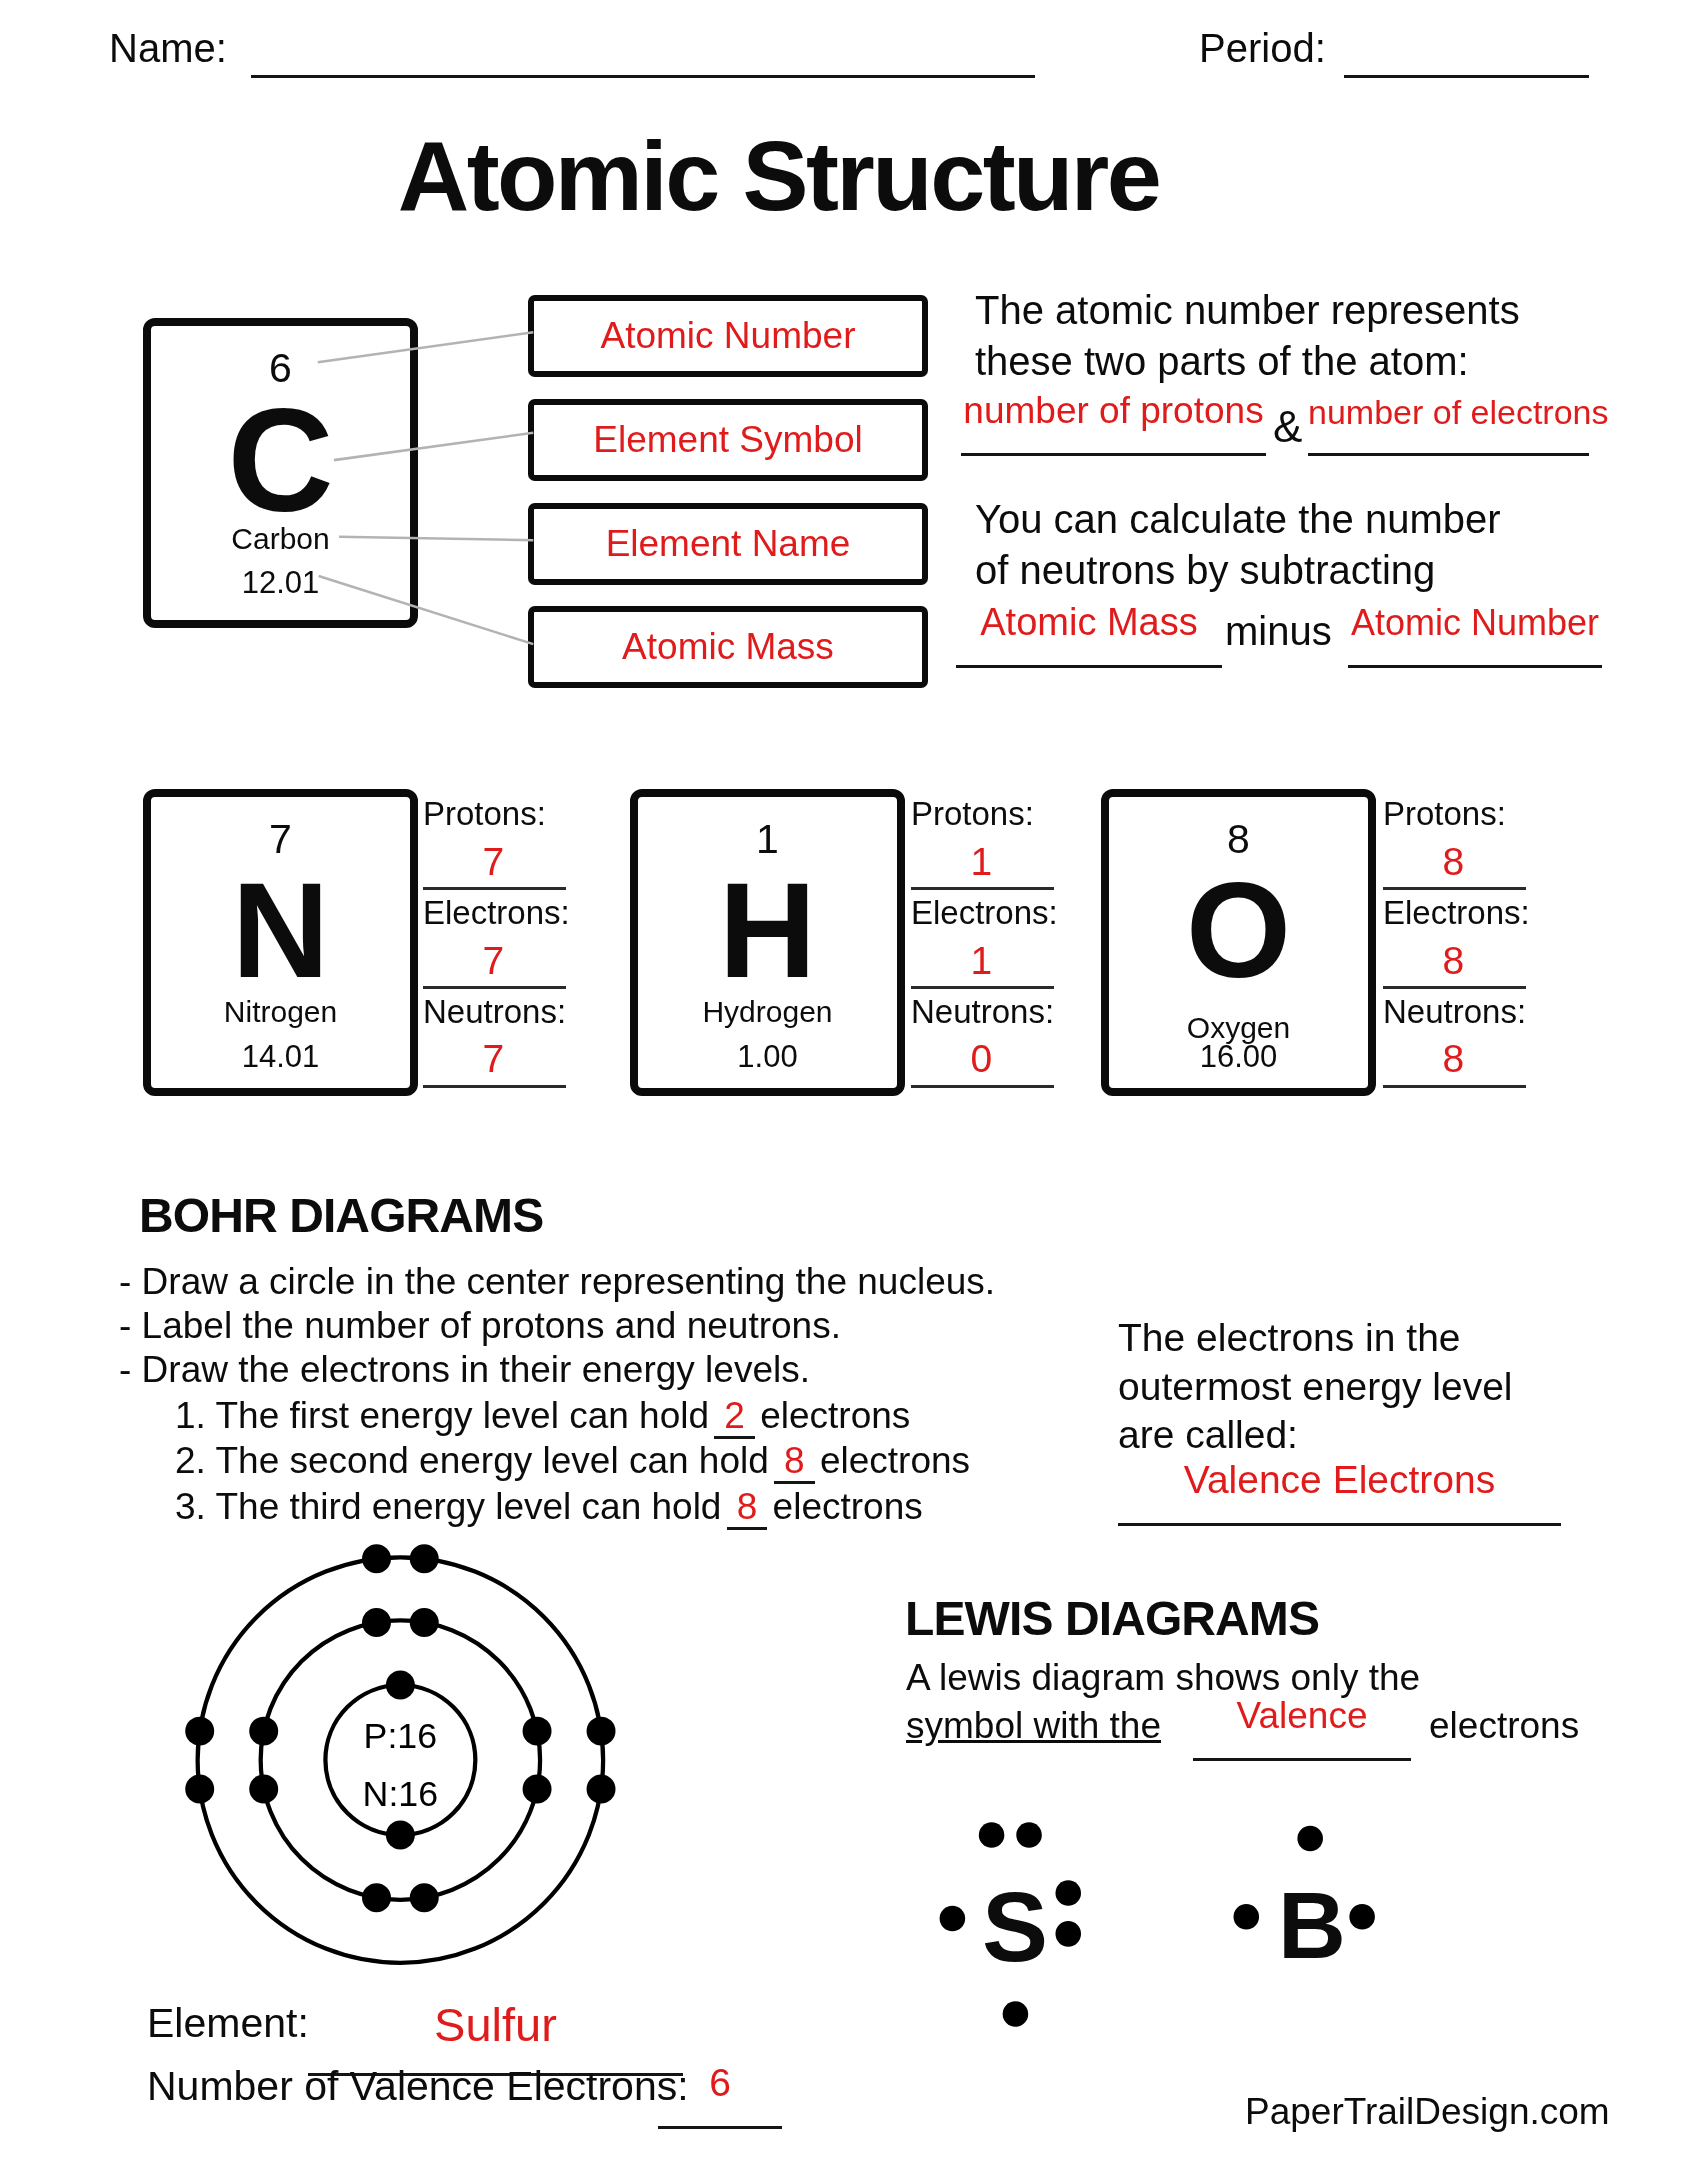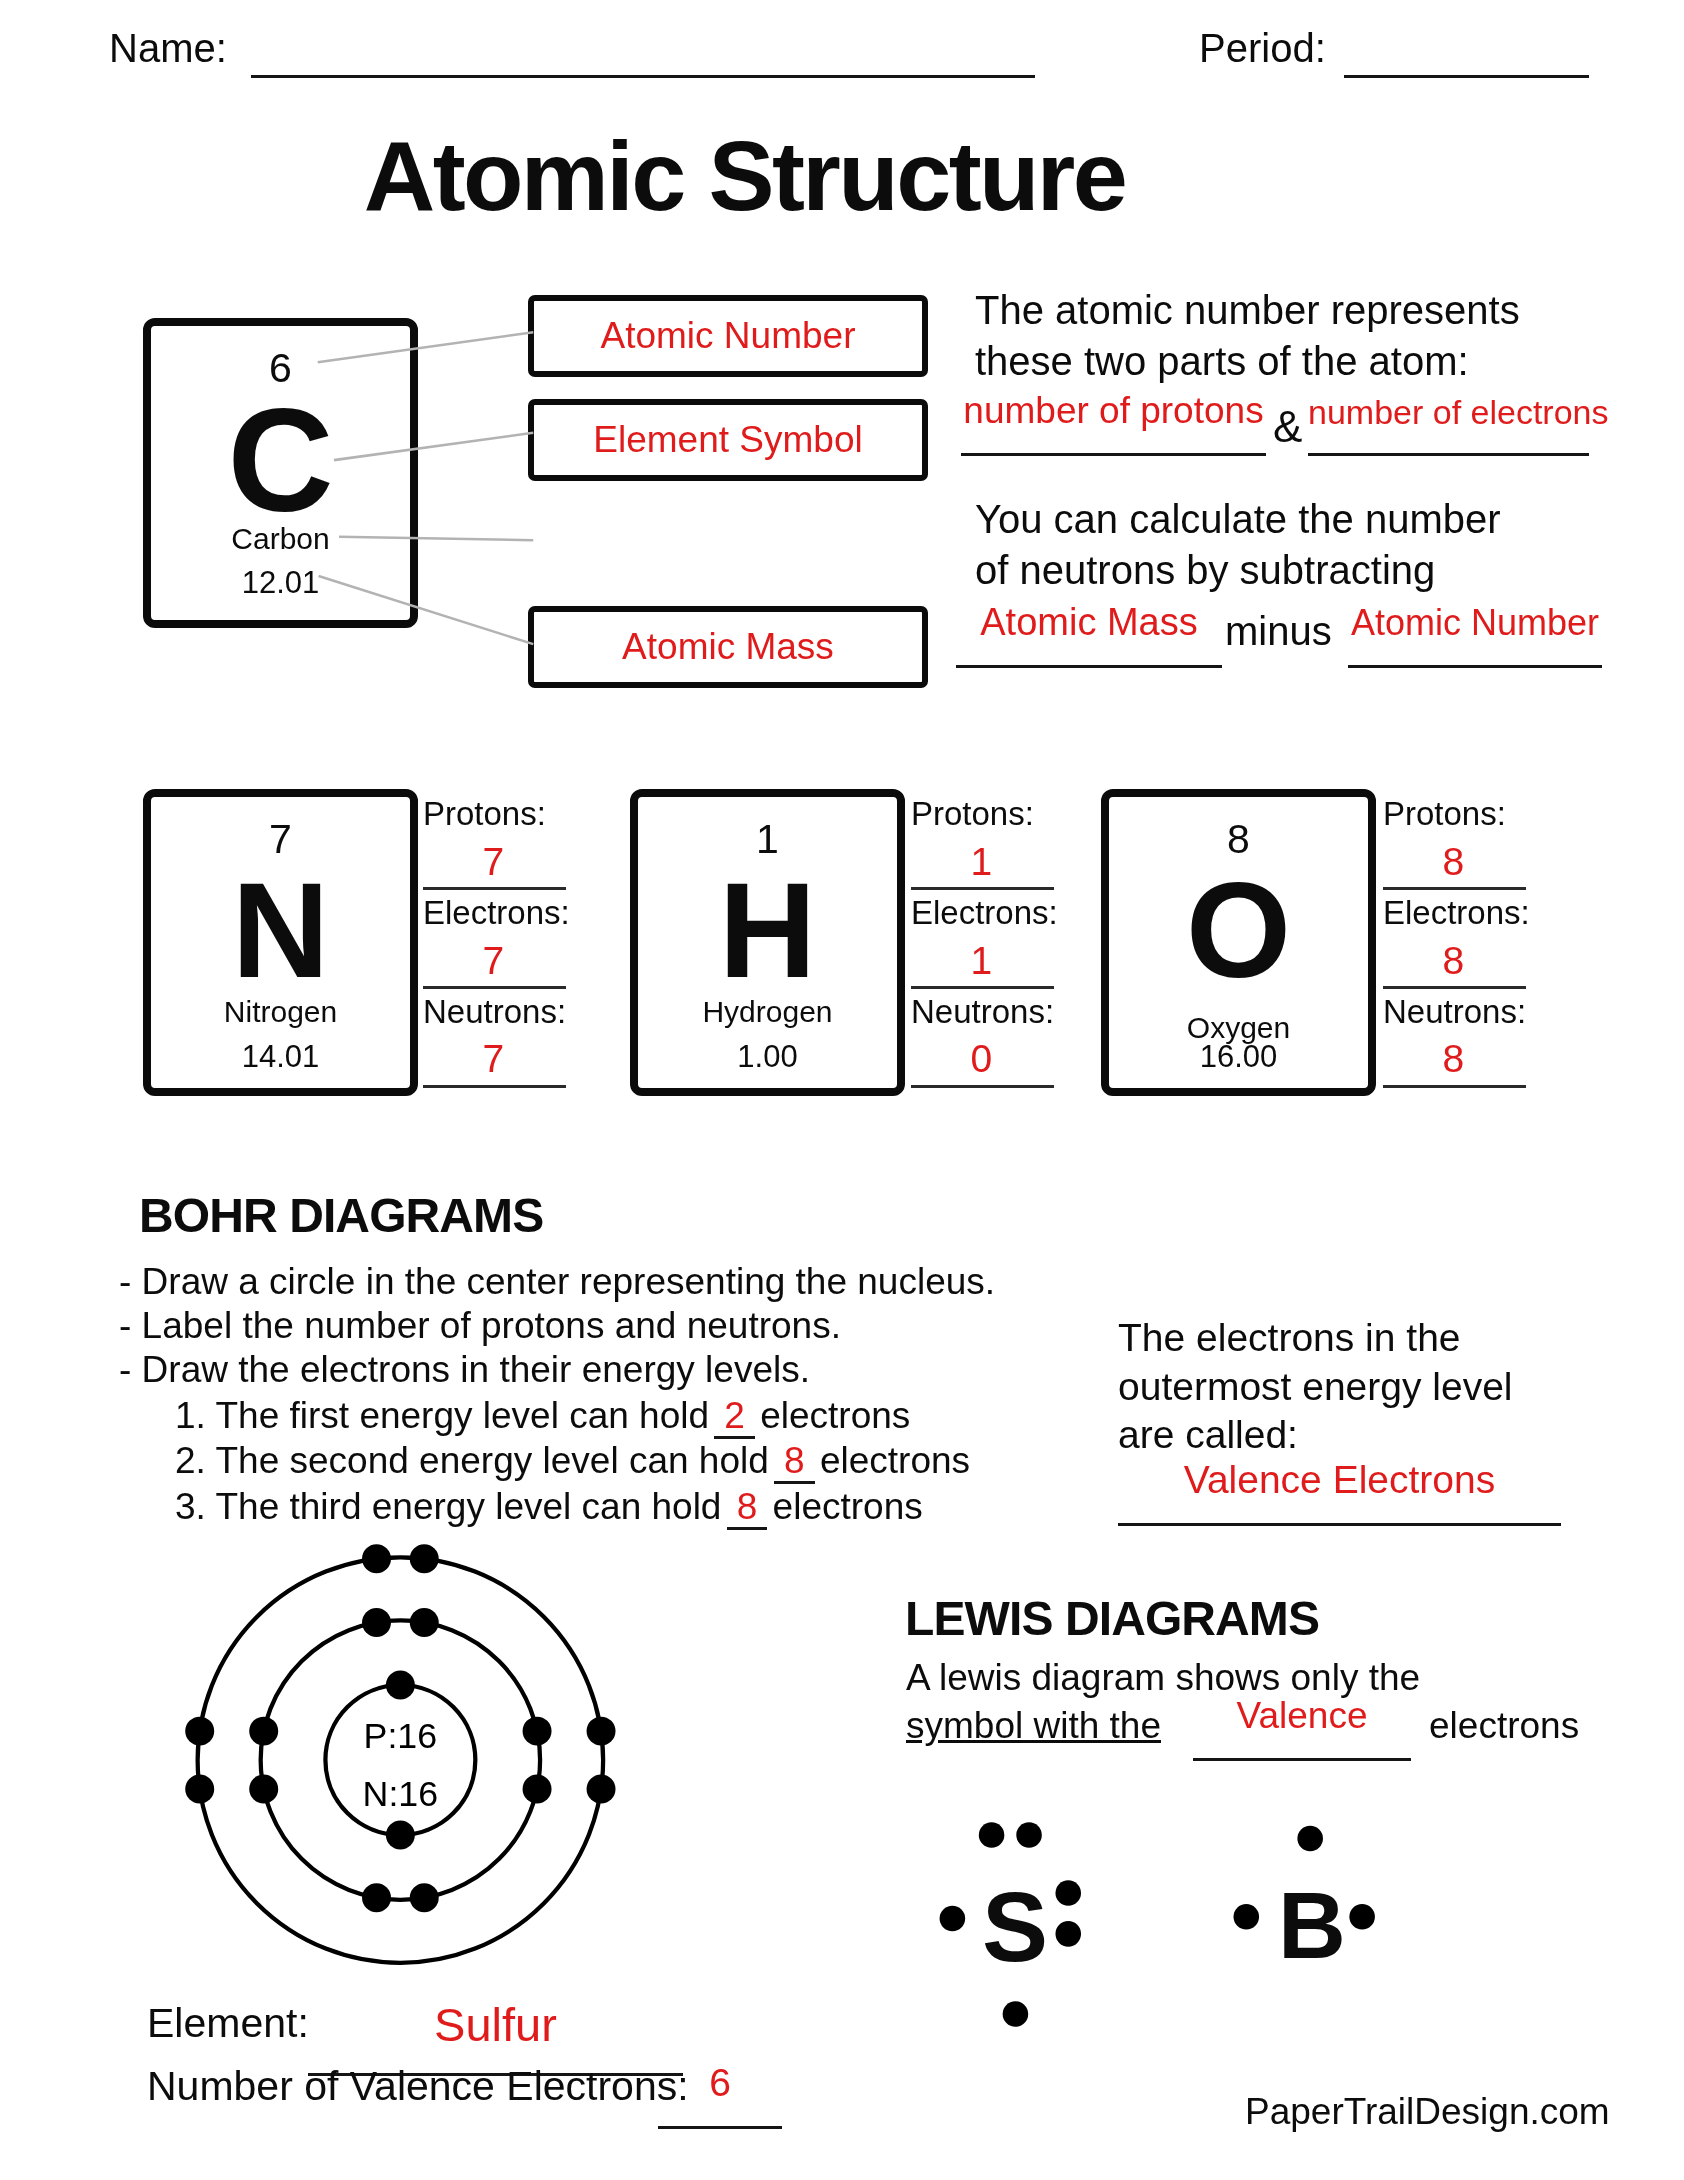--- a/index.html
+++ b/index.html
@@ -45,31 +45,32 @@
 </head>
 <body>
 
 <div class="page">
 
   <div class="abs" style="left:109px;top:25.6px;font-size:40px;">Name:</div>
   <div class="rule" style="left:251px;top:75px;width:784px;"></div>
   <div class="abs" style="left:1199px;top:25.6px;font-size:40px;">Period:</div>
   <div class="rule" style="left:1344px;top:75px;width:245px;"></div>
 
-  <div class="abs bold center" style="left:0;width:1489px;top:119px;font-size:99px;letter-spacing:-2.6px;">Atomic Structure</div>
+  <div class="abs bold center" style="left:0;width:1489px;top:119px;font-size:99px;letter-spacing:-2.6px;padding-left:34px;">Atomic Structure</div>
 
   <div class="card" style="left:143px;top:318px;width:259px;height:294px;">
     <div class="cnum">6</div>
     <div class="csym" style="top:61px;font-size:147px;">C</div>
     <div class="cname" style="top:196px;">Carbon</div>
     <div class="cmass" style="top:239px;">12.01</div>
   </div>
 
   <div class="labelbox" style="top:295px;">Atomic Number</div>
   <div class="labelbox" style="top:399px;">Element Symbol</div>
+  <div class="labelbox" style="top:503px;">Element Name</div>
   <div class="labelbox" style="top:606px;">Atomic Mass</div>
 
   <div class="intro-text" style="left:975px;top:288px;">The atomic number represents</div>
   <div class="intro-text" style="left:975px;top:339px;">these two parts of the atom:</div>
 
   <div class="fill" style="left:961px;top:390px;width:305px;font-size:37px;">number of protons</div>
   <div class="abs" style="left:1273px;top:402px;font-size:44px;">&amp;</div>
   <div class="fill" style="left:1308px;top:393px;width:281px;font-size:34px;">number of electrons</div>
 
   <div class="intro-text" style="left:975px;top:497px;">You can calculate the number</div>

